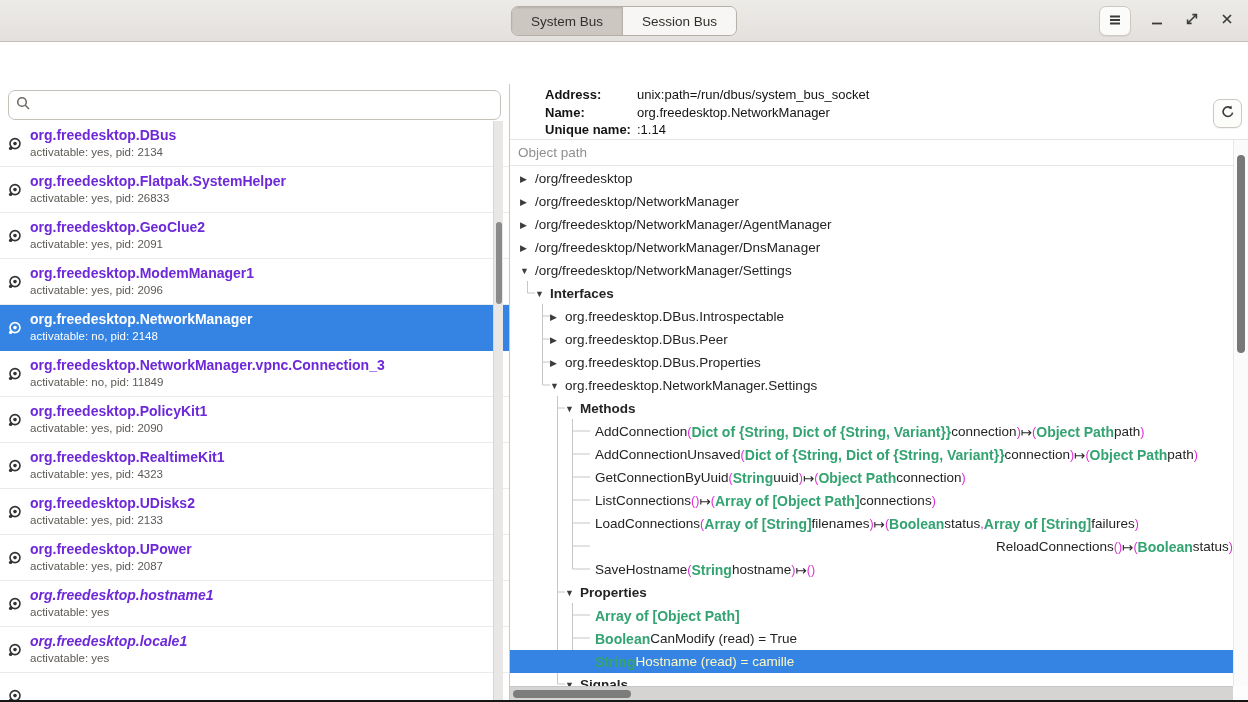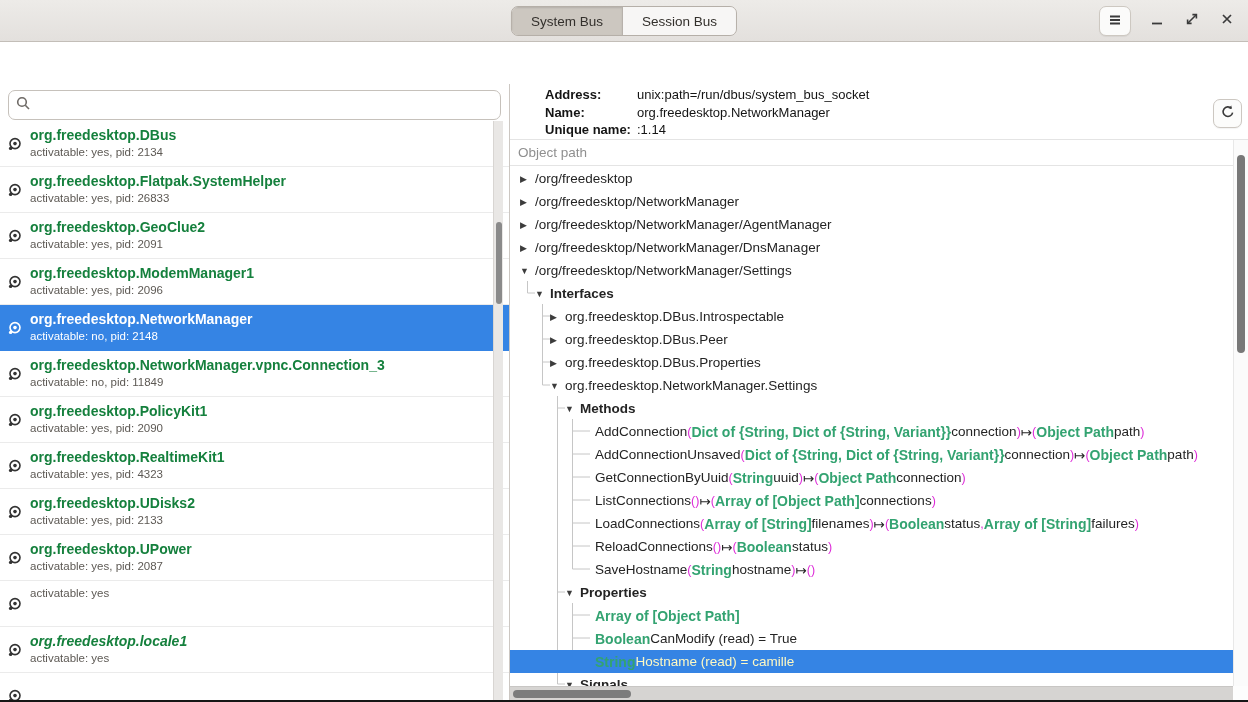--- a/index.html
+++ b/index.html
@@ -32,21 +32,21 @@
     border-right:1px solid #ccc7c2; }
   .search-wrap { position:absolute; left:8px; right:8px; top:6px; height:30px;
     border:1px solid #c6c1bb; border-radius:7px; background:#fff;
     display:flex; align-items:center; padding:0 7px; gap:6px; }
   .search-wrap input { border:none; outline:none; flex:1; font-size:13px;
     font-family:"Liberation Sans",sans-serif; background:transparent; }
   .bus-list { position:absolute; top:37px; left:0; right:0; bottom:0; overflow:hidden; }
   .bus-item { height:46px; position:relative; padding:5px 8px 0 30px;
     border-bottom:1px solid #ebebeb; background:#fff; }
   .bus-item .svc { position:absolute; left:7px; top:15px; }
-  .bus-title { font-size:14px; font-weight:bold; color:#15803d; line-height:19px;
+  .bus-title { font-size:14px; font-weight:bold; color:#6d28d9; line-height:19px;
     white-space:nowrap; overflow:hidden; }
   .bus-sub { font-size:11.5px; color:#5d5954; line-height:15px; white-space:nowrap; }
   .bus-item.italic .bus-title { font-style:italic; }
   .bus-item.selected { background:var(--accent); border-bottom-color:var(--accent); }
   .bus-item.selected .bus-title, .bus-item.selected .bus-sub { color:#fff; }
   .left-scrollbar { position:absolute; top:37px; bottom:0; right:6px; width:10px;
     background:#e9e7e5; border-left:1px solid #d8d5d2; }
   .left-scrollbar .thumb { position:absolute; left:2px; width:6px; top:101px; height:82px;
     background:#8a8a8a; border-radius:3px; }
 
@@ -230,20 +230,21 @@
               </svg></span>
             <div class="bus-title">org.freedesktop.UPower</div>
             <div class="bus-sub">activatable: yes, pid: 2087</div>
           </div>
           <div class="bus-item italic">
             <span class="svc" style="color: rgb(51, 51, 51);"><svg width="16" height="16" viewBox="0 0 16 16">
                 <circle cx="8" cy="7.6" r="5" fill="none" stroke="currentColor" stroke-width="1.6"></circle>
                 <circle cx="8" cy="7.6" r="1.8" fill="currentColor"></circle>
                 <circle cx="3.6" cy="12.4" r="1.7" fill="currentColor"></circle>
               </svg></span>
+            <div class="bus-title">org.freedesktop.hostname1</div>
             <div class="bus-sub">activatable: yes</div>
           </div>
           <div class="bus-item italic">
             <span class="svc" style="color: rgb(51, 51, 51);"><svg width="16" height="16" viewBox="0 0 16 16">
                 <circle cx="8" cy="7.6" r="5" fill="none" stroke="currentColor" stroke-width="1.6"></circle>
                 <circle cx="8" cy="7.6" r="1.8" fill="currentColor"></circle>
                 <circle cx="3.6" cy="12.4" r="1.7" fill="currentColor"></circle>
               </svg></span>
             <div class="bus-title">org.freedesktop.locale1</div>
             <div class="bus-sub">activatable: yes</div>
@@ -399,21 +400,21 @@
             <span class="seg-d"> ↦ </span>
             <span class="seg-p">(</span>
             <span class="seg-t">Boolean</span>
             <span class="seg-d"> status</span>
             <span class="seg-p">,</span>
             <span class="seg-d"> </span>
             <span class="seg-t">Array of [String]</span>
             <span class="seg-d"> failures</span>
             <span class="seg-p">)</span>
           </div>
-          <div class="trow" style="padding-left: 70px;">
+          <div class="trow" style="padding-left: 70px; justify-content: flex-end;">
             <span class="tri"></span>
             <span class="seg-n">ReloadConnections </span>
             <span class="seg-p">()</span>
             <span class="seg-d"> ↦ </span>
             <span class="seg-p">(</span>
             <span class="seg-t">Boolean</span>
             <span class="seg-d"> status</span>
             <span class="seg-p">)</span>
           </div>
           <div class="trow" style="padding-left: 70px;">

